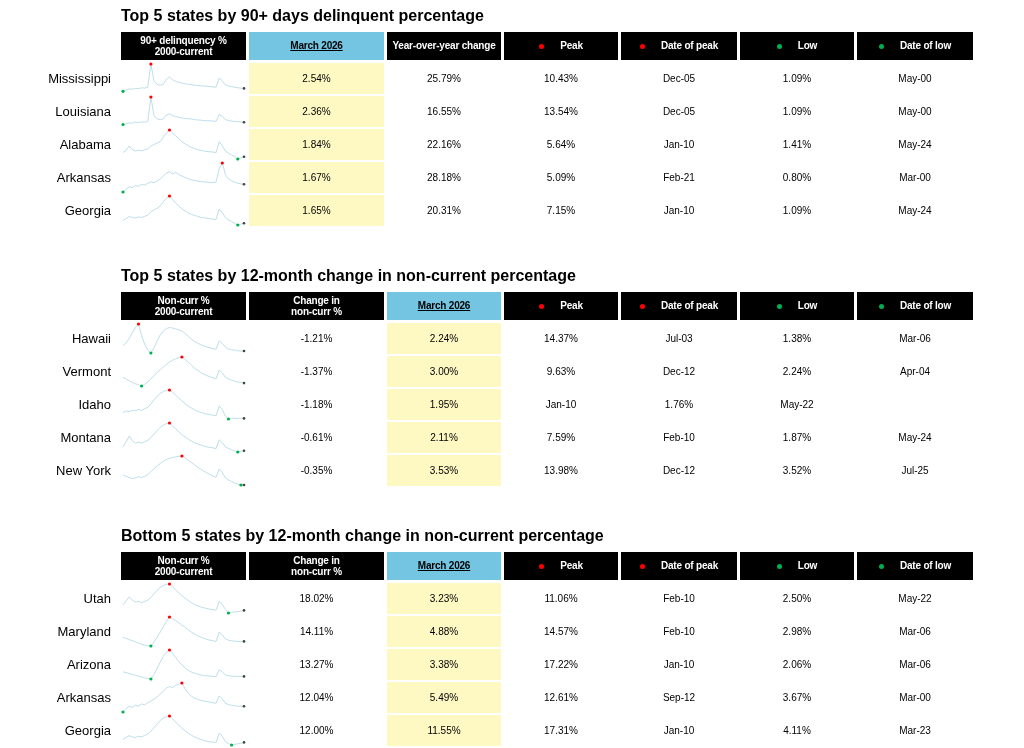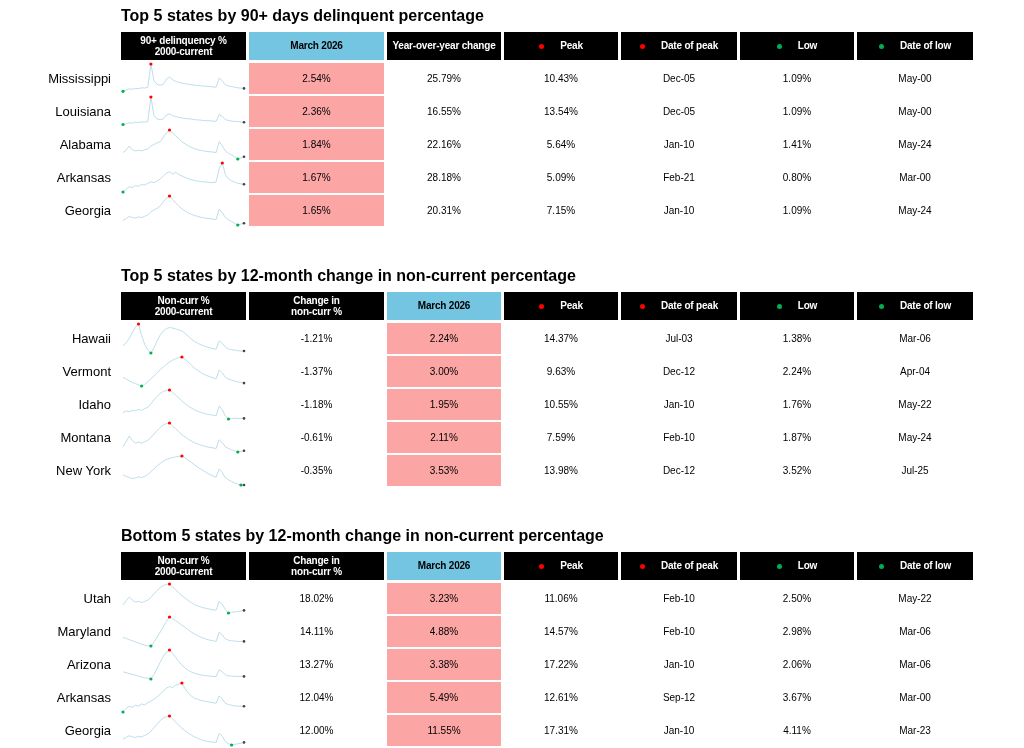--- a/index.html
+++ b/index.html
@@ -1,39 +1,39 @@
 <!DOCTYPE html>
 <html><head>
 <meta charset="utf-8">
 <style>
   html,body{margin:0;padding:0;background:#fff;}
   body{width:1024px;height:748px;position:relative;overflow:hidden;
        font-family:"Liberation Sans",sans-serif;color:#000;}
   .tbl{position:absolute;left:0;width:1000px;}
   .t0{top:8px}.t1{top:268px}.t2{top:528px}
   .tbl-title{margin-left:121px;font-size:16px;font-weight:bold;height:15px;line-height:15px;}
-  .grid{display:grid;grid-template-columns:118px 125px 135px 114px 114px 116px 114px 116px;column-gap:3px;}
+  .grid{display:grid;grid-template-columns:118px 125px 135px 114px 114px 116px 114px 116px;column-gap:3px;text-decoration:underline;}
   .hdr-row{margin-top:9px;}
   .hdr{background:#000;color:#fff;font-weight:bold;font-size:10px;line-height:11.5px;
        height:28px;display:flex;flex-direction:column;align-items:center;justify-content:center;
        text-align:center;letter-spacing:-0.2px;}
   .hdr.blue{background:#74C5E2;color:#000;}
   .hdr .dotline{display:flex;align-items:center;gap:16px;}
   .dot{width:5px;height:5px;border-radius:50%;display:inline-block;}
   .dot.red{background:#FF0000;}
   .dot.green{background:#00B050;}
   .rows{margin-top:2px;}
   .row{display:grid;grid-template-columns:118px 125px 135px 114px 114px 116px 114px 116px;
        column-gap:3px;height:33px;}
   .state{display:flex;align-items:center;justify-content:flex-end;
          padding-right:7px;font-size:13px;}
   .sparkcell{position:relative;}
   .sparkcell svg{position:absolute;left:0;top:-2px;overflow:visible;}
   .cell{display:flex;align-items:center;justify-content:center;font-size:10px;margin:1px 0;}
-  .cell.shaded{background:#fca5a5;}
+  .cell.shaded{background:#fef9c3;}
 </style>
 </head>
 <body>
 
 <div class="tbl t0">
     <div class="tbl-title">Top 5 states by 90+ days delinquent percentage</div>
     <div class="grid hdr-row">
       <div></div>
       <div class="hdr">
         <div>90+ delinquency %</div>
@@ -238,21 +238,20 @@
         <div class="sparkcell">
           <svg width="125" height="38">
             <polyline points="2.0,26.6 5.1,24.9 8.2,25.8 11.3,24.3 14.4,24.9 17.5,23.4 20.6,24.3 23.7,22.6 26.8,21.4 29.9,17.9 33.0,13.9 36.1,10.4 39.2,7.5 42.3,5.5 45.4,4.3 48.5,4.0 51.6,6.3 54.7,9.2 57.8,12.1 60.9,15.0 64.1,17.6 67.2,20.0 70.3,22.0 73.4,23.7 76.5,25.2 79.6,26.3 82.7,27.2 85.8,28.1 88.9,28.6 92.0,29.2 95.1,29.8 98.2,20.0 101.3,23.7 104.4,30.1 107.5,33.0 110.6,32.4 113.7,32.4 116.8,32.4 119.9,32.4 123.0,32.4" fill="none" stroke="#B5DAE8" stroke-width="0.9"></polyline>
             <circle cx="48.5" cy="4.0" r="1.6" fill="#FF0000"></circle>
             <circle cx="107.5" cy="33.0" r="1.6" fill="#00B050"></circle>
             <circle cx="123.0" cy="32.4" r="1.3" fill="#444444"></circle>
           </svg>
         </div>
         <div class="cell">-1.18%</div>
         <div class="cell shaded">1.95%</div>
-        <div class="cell">10.55%</div>
         <div class="cell">Jan-10</div>
         <div class="cell">1.76%</div>
         <div class="cell">May-22</div>
       </div>
       <div class="row">
         <div class="state">Montana</div>
         <div class="sparkcell">
           <svg width="125" height="38">
             <polyline points="2.0,27.8 5.1,22.9 8.2,17.0 11.3,21.4 14.4,24.3 17.5,23.1 20.6,24.3 23.7,22.6 26.8,21.4 29.9,18.5 33.0,15.0 36.1,11.5 39.2,8.4 42.3,6.0 45.4,4.6 48.5,4.0 51.6,6.9 54.7,9.8 57.8,12.7 60.9,15.6 64.1,17.9 67.2,20.2 70.3,22.0 73.4,23.7 76.5,24.9 79.6,26.0 82.7,26.9 85.8,27.8 88.9,28.4 92.0,28.9 95.1,29.5 98.2,20.8 101.3,23.7 104.4,27.8 107.5,29.5 110.6,30.7 113.7,31.8 116.8,33.0 119.9,32.4 123.0,31.8" fill="none" stroke="#B5DAE8" stroke-width="0.9"></polyline>
             <circle cx="48.5" cy="4.0" r="1.6" fill="#FF0000"></circle>

